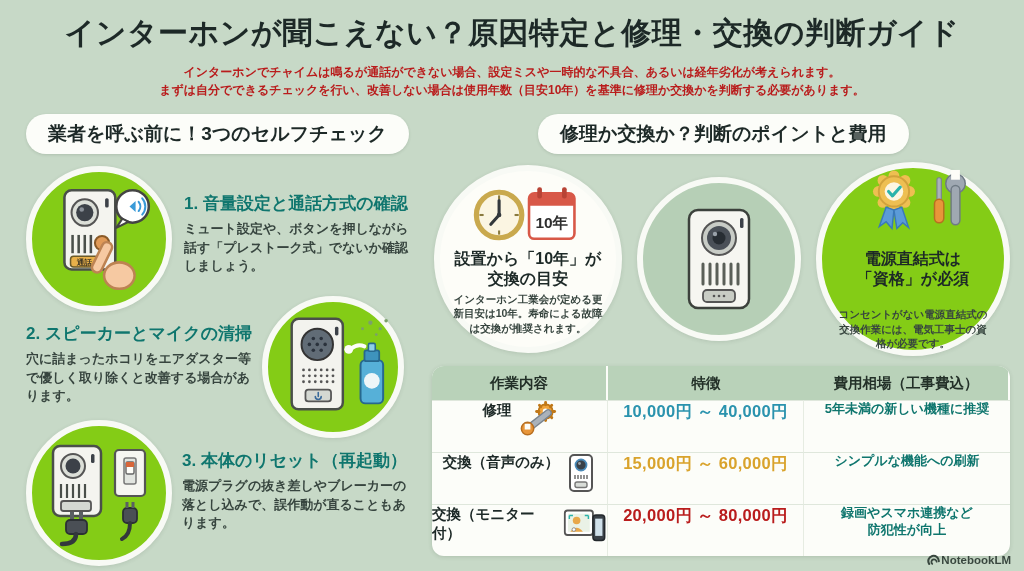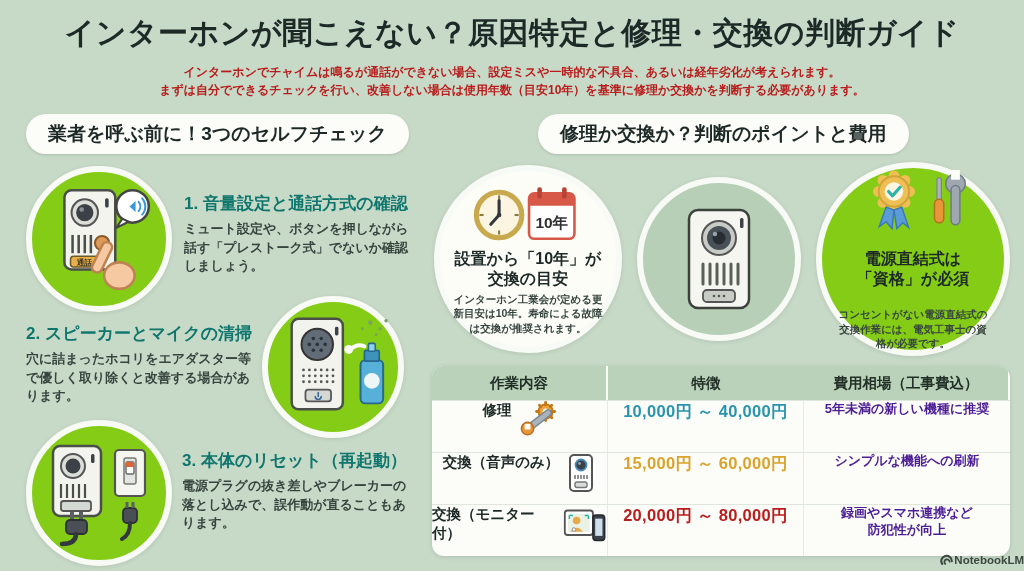--- a/index.html
+++ b/index.html
@@ -61,23 +61,23 @@
     font-size:14.5px;font-weight:800;color:#233028;border-right:2px solid #fcfdf9;box-sizing:border-box;
   }
   .th.c3{border-right:none;}
   .td{
     display:flex;align-items:flex-start;justify-content:center;gap:7px;
     border-top:1.5px solid #dfe7dc;border-right:1.5px solid #e6ecE2;box-sizing:border-box;
   }
   .td.c3{border-right:none;}
   .lbl{font-size:14.5px;font-weight:800;color:#1d2927;}
   .price{font-size:16.5px;font-weight:800;letter-spacing:.3px;}
-  .feat{font-size:13px;font-weight:700;color:#4c1d95;text-align:center;white-space:pre-line;line-height:1.3;}
-  
-  .footer{position:absolute;right:0;bottom:5px;display:flex;align-items:center;}
+  .feat{font-size:13px;font-weight:700;color:#0f766e;text-align:center;white-space:pre-line;line-height:1.3;}
+  
+  .footer{position:absolute;right:13px;bottom:5px;display:flex;align-items:center;}
   .footer span{font-size:11.5px;font-weight:700;color:#39473f;}
 </style>
 </head>
 <body>
 
 <div class="page">
 
   <div class="hdr">
     <h1 class="title">インターホンが聞こえない？原因特定と修理・交換の判断ガイド</h1>
     <div class="sub">

